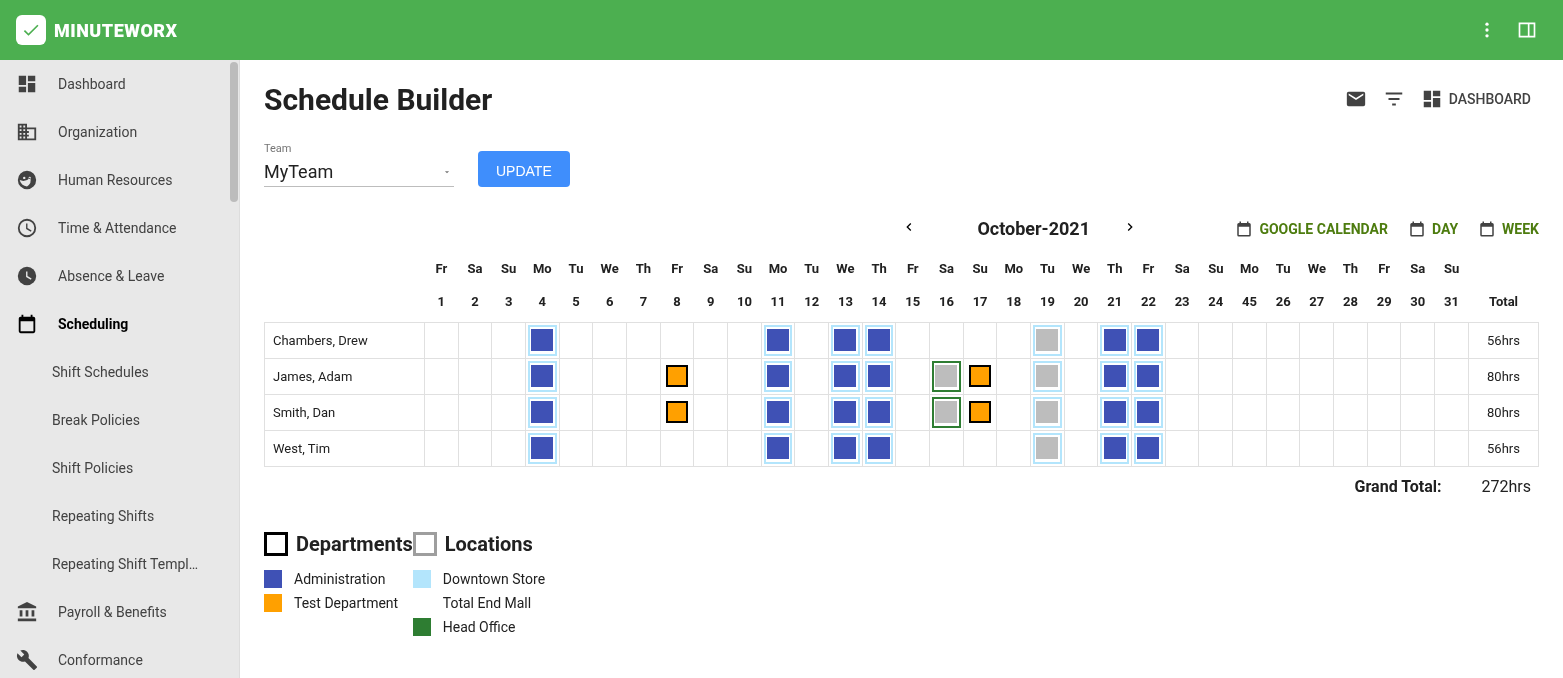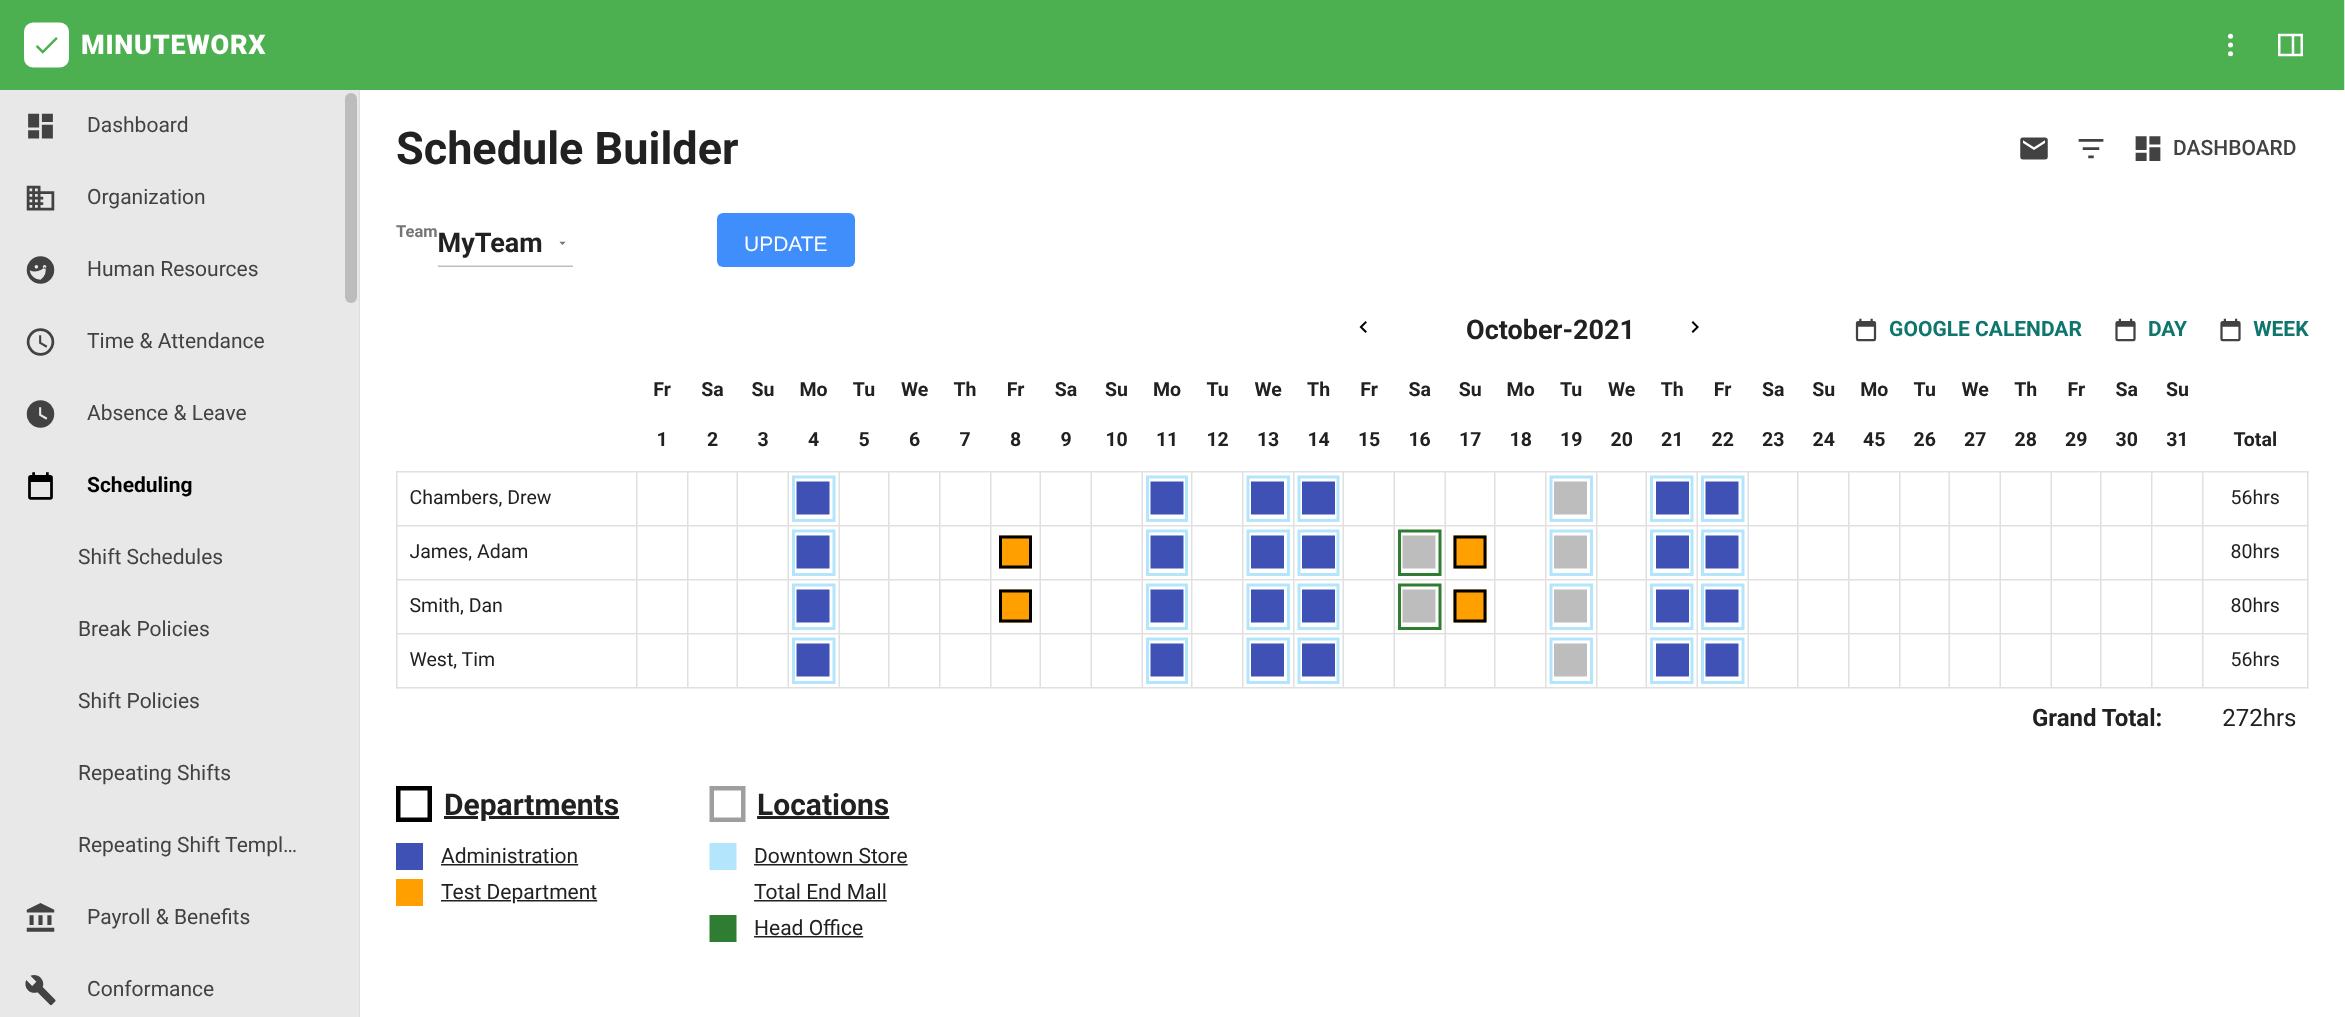--- a/index.html
+++ b/index.html
@@ -20,50 +20,50 @@
   .sidebar-sub { display: flex; align-items: center; height: 48px; padding-left: 52px; padding-right: 16px; cursor: pointer; color: #424242; overflow: hidden; white-space: nowrap; text-overflow: ellipsis; }
   .scrollbar-thumb { position: absolute; right: 1px; top: 2px; width: 8px; height: 140px; background: #bcbcbc; border-radius: 4px; }
   .content { flex: 1; overflow: auto; padding: 20px 24px 40px 24px; background: #fff; }
   .page-head { display: flex; align-items: center; margin-bottom: 24px; }
   .page-title { font-size: 30px; font-weight: 700; }
   .head-spacer { flex: 1; }
   .head-btn { display: flex; align-items: center; gap: 6px; padding: 8px; cursor: pointer; border-radius: 4px; }
   .head-btn svg { width: 22px; height: 22px; fill: #424242; }
   .head-btn .lbl { font-weight: 500; color: #424242; }
   .controls { display: flex; align-items: flex-end; gap: 24px; margin-bottom: 28px; }
-  .field { display: flex; flex-direction: row; width: 190px; font-weight: bold; }
+  .field { display: flex; flex-direction: column; width: 190px; }
   .field-label { font-size: 11px; color: #757575; margin-bottom: 2px; }
   .field-value { border: none; border-bottom: 1px solid #bdbdbd; background: transparent; font-size: 18px; padding: 4px 20px 4px 0; position: relative; }
   .field-wrapper { position: relative; }
   .field-caret { position: absolute; right: 2px; top: 50%; transform: translateY(-50%); pointer-events: none; }
   .btn-update { background: #3f8efc; color: #fff; border: none; border-radius: 4px; height: 36px; padding: 12px 18px; font-size: 14px; font-weight: 500; cursor: pointer; }
   .calbar { display: flex; align-items: center; margin-bottom: 8px; }
   .calbar-center { display: flex; align-items: center; gap: 28px; margin-left: auto; padding-left: 540px; }
   .calbar-center .nav { cursor: pointer; padding: 4px; }
   .calbar-center .month { font-size: 18px; font-weight: 700; margin-left: 28px; }
   .calbar-right { margin-left: auto; display: flex; gap: 20px; }
-  .cal-link { display: flex; align-items: center; gap: 6px; font-weight: 700; color: #0f766e; cursor: pointer; }
+  .cal-link { display: flex; align-items: center; gap: 6px; font-weight: 700; color: #4d7c0f; cursor: pointer; }
   .cal-link svg { width: 18px; height: 18px; fill: #424242; }
   .sched { border-collapse: collapse; width: 100%; table-layout: fixed; }
   .sched th, .sched td { border: 1px solid #e0e0e0; text-align: center; font-size: 13px; padding: 0; }
   .sched thead th { border: none; font-weight: 700; padding: 2px 0; font-size: 13px; }
   .sched thead tr.daynums th { padding-bottom: 6px; }
   .sched .name-col { width: 160px; text-align: left; padding: 0 8px; height: 36px; }
   .sched .total-col { width: 70px; }
   .sched tbody td { height: 36px; position: relative; }
   .cell-wrap { position: absolute; inset: 2px; border: 2px solid transparent; display: flex; align-items: center; justify-content: center; }
   .cell-inner { width: 22px; height: 22px; }
   .loc-downtown { border-color: #b3e5fc; }
   .loc-head { border-color: #2e7d32; }
   .dept-admin { background: #3f51b5; }
   .dept-test { background: #ffa000; border: 2px solid #000; }
   .dept-none { background: #bdbdbd; }
   .grand-row { display: flex; justify-content: flex-end; gap: 40px; padding: 10px 8px 0 0; font-size: 16px; }
   .grand-row .lbl { font-weight: 700; }
-  .legend { display: flex; gap: 60px; margin-top: 36px; text-decoration: underline; }
+  .legend { display: flex; margin-top: 36px; }
   .legend h3 { font-size: 20px; font-weight: 700; display: flex; align-items: center; gap: 8px; margin-bottom: 14px; }
   .legend .swatch-lg { width: 24px; height: 24px; display: inline-block; }
   .legend .swatch-lg.dept { border: 3px solid #000; background: #fff; }
   .legend .swatch-lg.loc { border: 3px solid #9e9e9e; background: #fff; }
   .legend-item { display: flex; align-items: center; gap: 12px; margin-bottom: 6px; }
   .legend-item .sw { width: 18px; height: 18px; }
   .sw.admin { background: #3f51b5; }
   .sw.test { background: #ffa000; }
   .sw.downtown { background: #b3e5fc; }
   .sw.eastend { background: #fff; }

